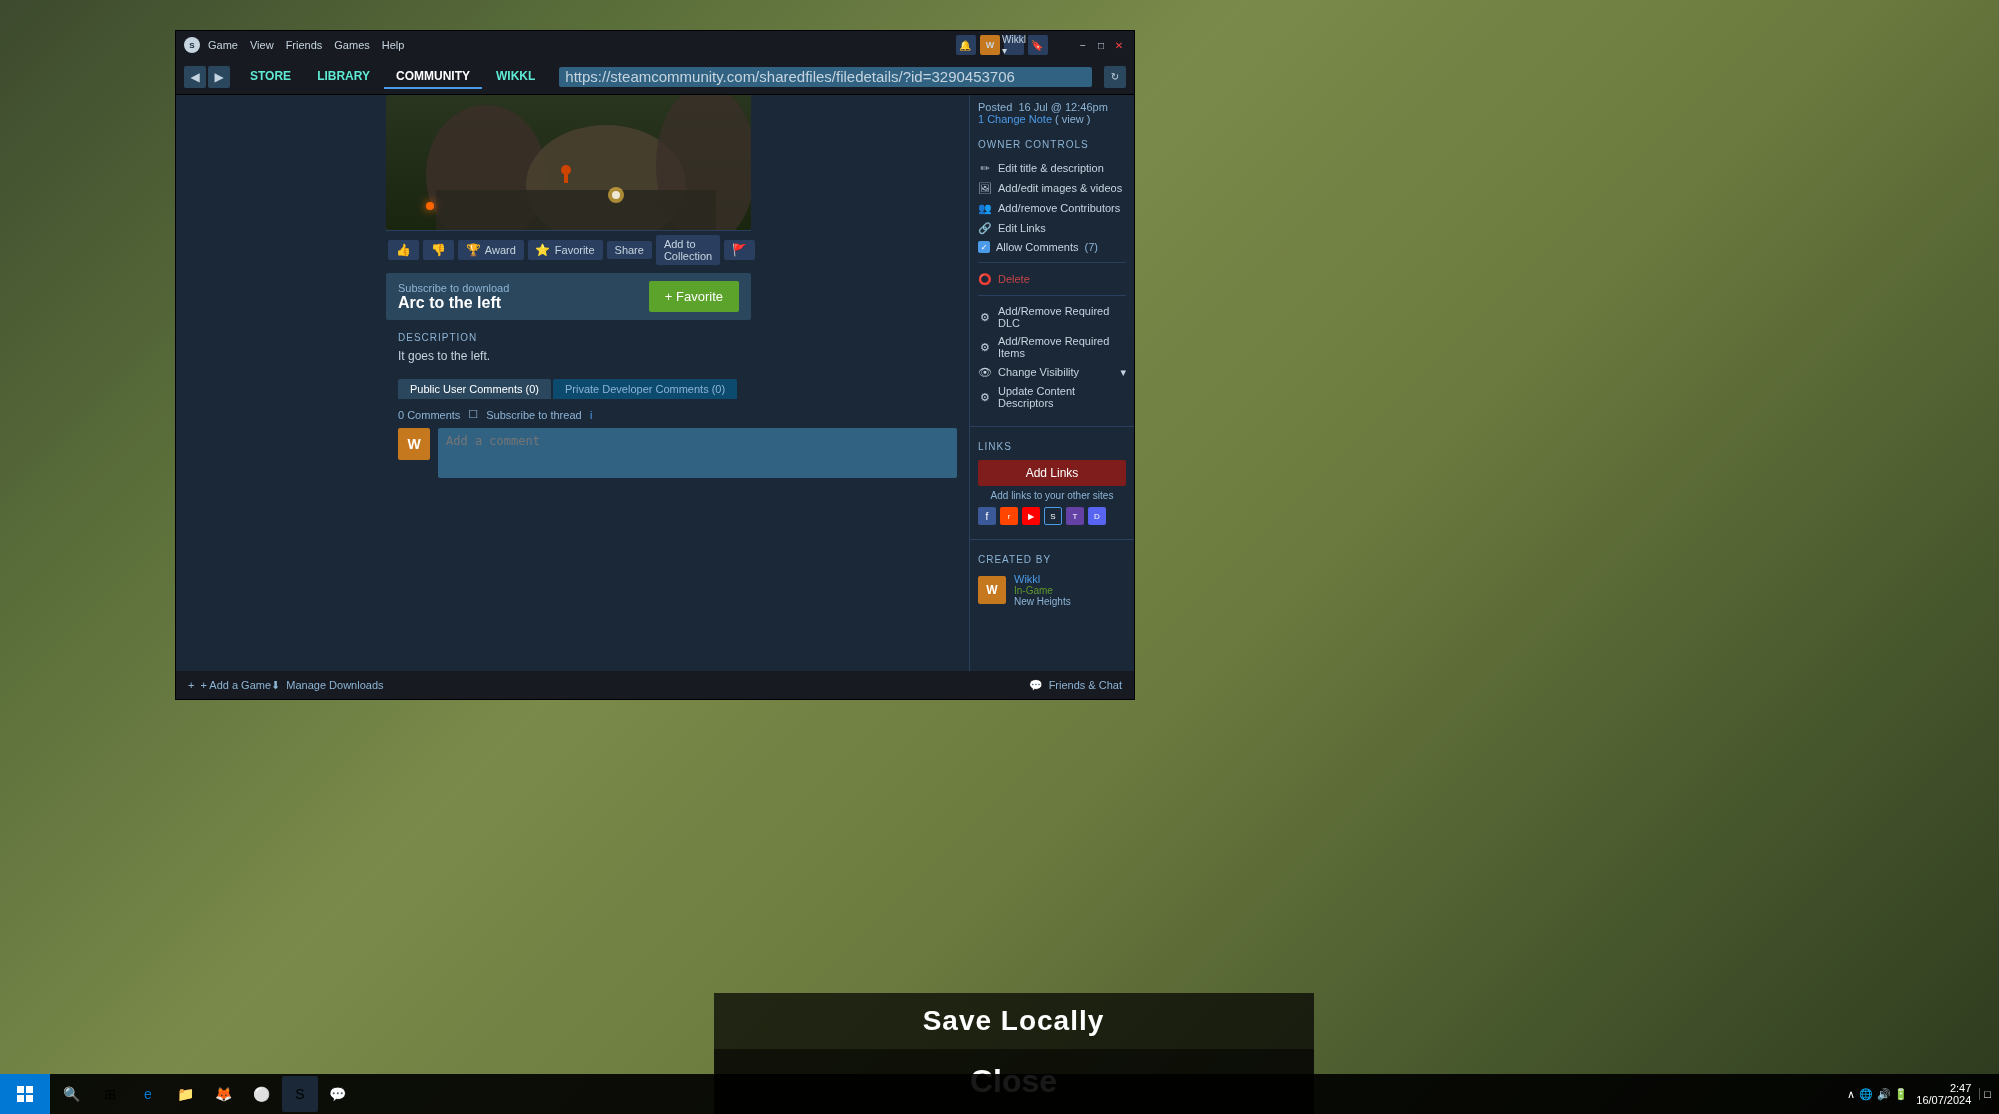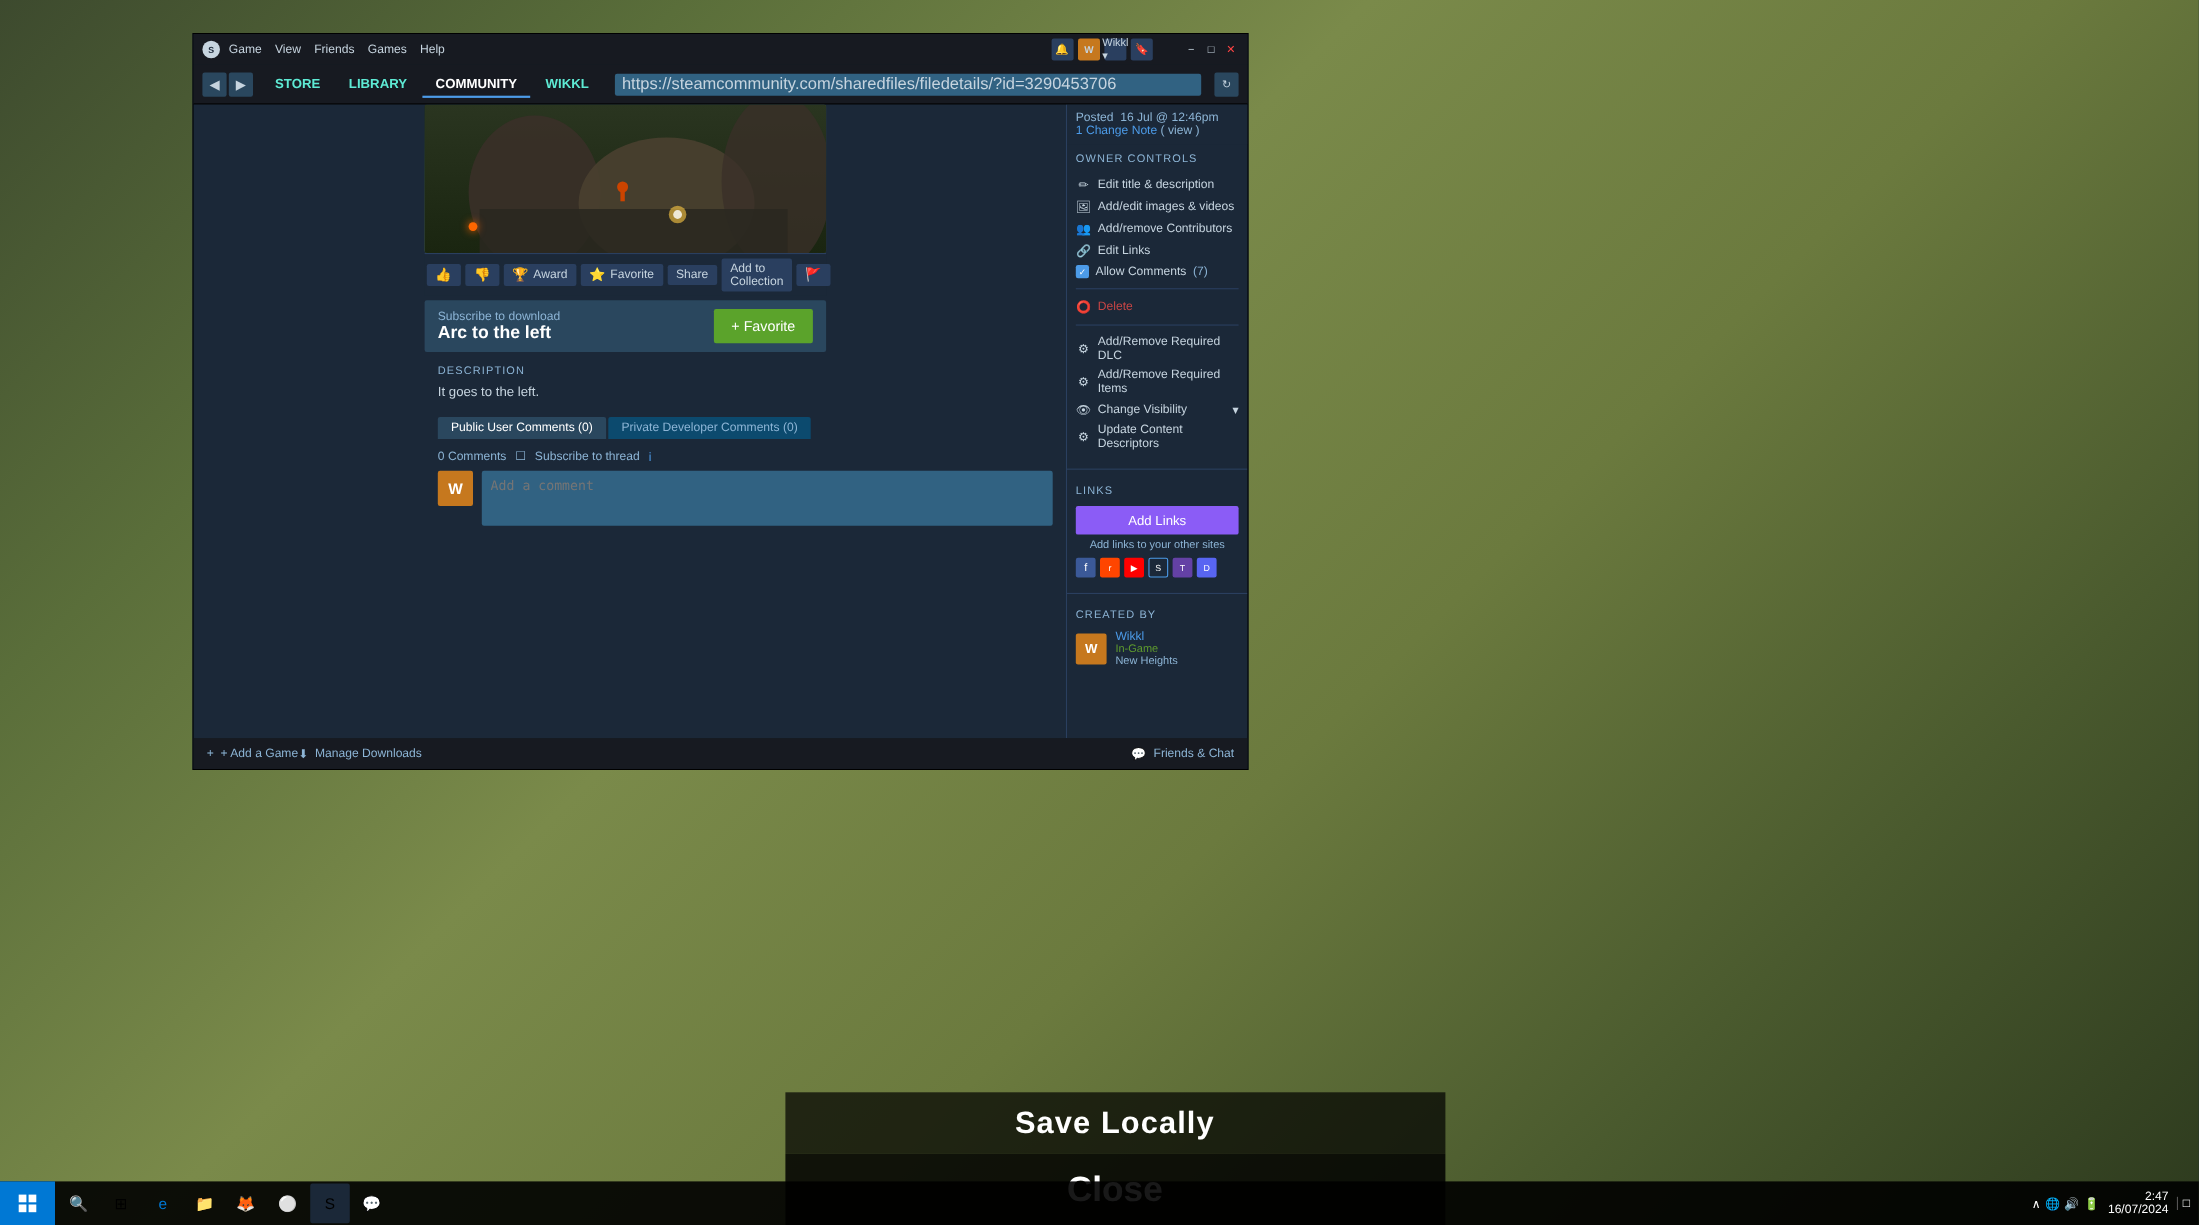--- a/index.html
+++ b/index.html
@@ -399,21 +399,21 @@
       background: #2a3f5f;
       margin: 6px 0;
     }
 
     
     .links-section {
       padding: 8px;
     }
 
     .add-links-btn {
-      background: #8b5cf6;
+      background: #7f1d1d;
       color: #ffffff;
       border: none;
       padding: 6px 12px;
       font-size: 12px;
       cursor: pointer;
       border-radius: 2px;
       width: 100%;
       margin-bottom: 4px;
       text-align: center;
     }

